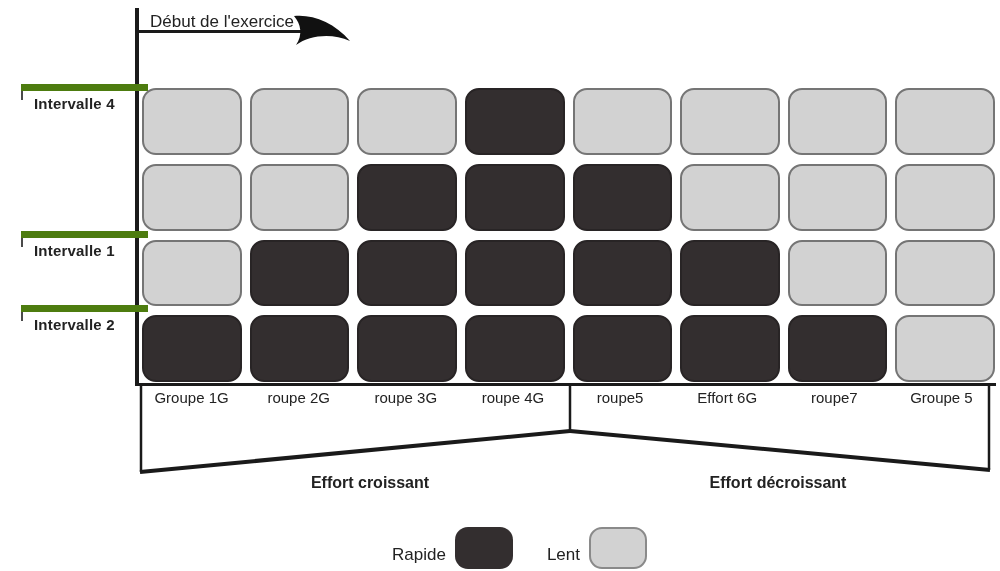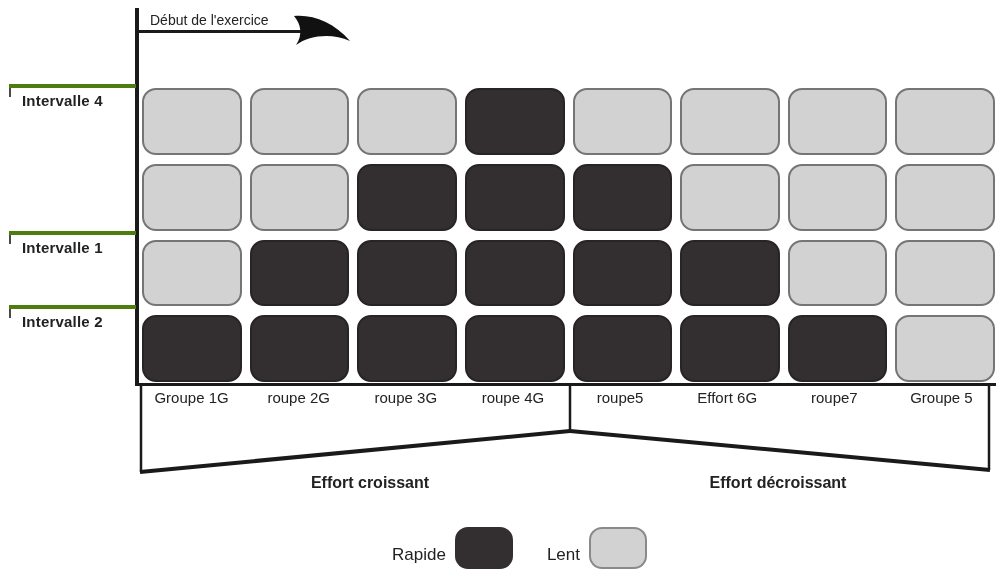--- a/index.html
+++ b/index.html
@@ -16,26 +16,26 @@
     background:#fff;
     font-family:"Liberation Sans", sans-serif;
     color:var(--text);
     overflow:hidden;
   }
   
   .yaxis{position:absolute;left:135px;top:8px;width:4px;height:378px;background:var(--line);}
   .xaxis{position:absolute;left:135px;top:383px;width:861px;height:3px;background:var(--line);}
   .topline{position:absolute;left:139px;top:30px;width:190px;height:3px;background:var(--line);}
   .arrowhead{position:absolute;left:292px;top:14px;}
-  .start-label{position:absolute;left:150px;top:12px;font-size:14px;white-space:nowrap;}
+  .start-label{position:absolute;left:150px;top:12px;font-size:17px;white-space:nowrap;}
 
   
   .rowlabel{
-    position:absolute;left:9px;width:127px;height:32px;
-    border-top:4px solid #4d7c0f;
+    position:absolute;left:21px;width:127px;height:32px;
+    border-top:7px solid #4d7c0f;
   }
   .rowlabel::before{
     content:"";position:absolute;left:0;top:0;width:2px;height:9px;background:#4a4a4a;
   }
   .rowlabel span{
     display:block;padding:4px 0 0 13px;
     font-size:15px;font-weight:bold;letter-spacing:.2px;white-space:nowrap;
   }
   .rl-0{top:84px;} .rl-1{top:157px;} .rl-2{top:231px;} .rl-3{top:305px;}
 

